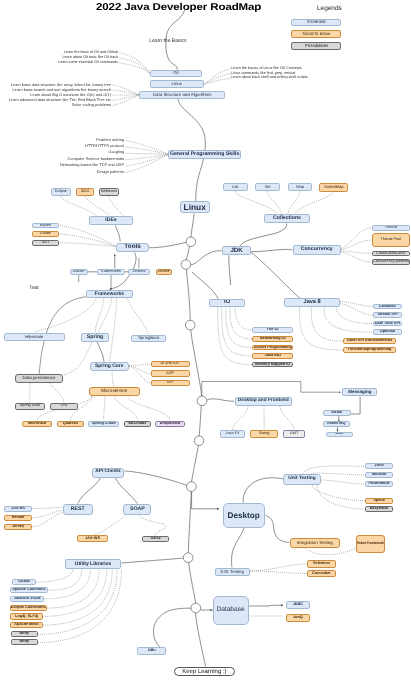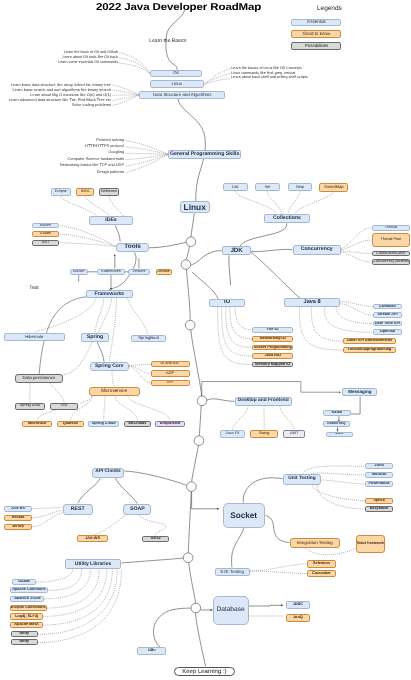--- a/index.html
+++ b/index.html
@@ -410,21 +410,21 @@
     <div class="node s-orange" style="left: 3.7px; top: 523.6px; width: 28.7px; height: 6.3px; font-size: 3.8px; border-radius: 1.8px; font-weight: bold;">
       <span style="display: inline-block; white-space: nowrap;">Jersey</span>
     </div>
     <div class="node s-orange" style="left: 77.2px; top: 535.2px; width: 30.8px; height: 7.2px; font-size: 3.8px; border-radius: 1.8px; font-weight: bold;">
       <span style="display: inline-block; white-space: nowrap;">JAX-WS</span>
     </div>
     <div class="node s-gray" style="left: 141.6px; top: 536.2px; width: 27.9px; height: 5.9px; font-size: 3.8px; border-radius: 1.8px; font-weight: bold;">
       <span style="display: inline-block; white-space: nowrap;">Axis2</span>
     </div>
     <div class="node s-blue" style="left: 222.7px; top: 503.3px; width: 42px; height: 24.7px; font-size: 8.2px; border-radius: 5px; font-weight: bold;">
-      <span style="display: inline-block; white-space: nowrap;">Socket</span>
+      <span style="display: inline-block; white-space: nowrap;">Desktop</span>
     </div>
     <div class="node s-blue" style="left: 283px; top: 473.7px; width: 37.8px; height: 11px; font-size: 4.8px; border-radius: 3px; font-weight: bold;">
       <span style="display: inline-block; white-space: nowrap;">Unit Testing</span>
     </div>
     <div class="node s-blue" style="left: 364.8px; top: 463.4px; width: 28.6px; height: 5.9px; font-size: 3.8px; border-radius: 1.8px; font-weight: bold;">
       <span style="display: inline-block; white-space: nowrap;">JUnit</span>
     </div>
     <div class="node s-blue" style="left: 364.8px; top: 472px; width: 28.6px; height: 5.9px; font-size: 3.8px; border-radius: 1.8px; font-weight: bold;">
       <span style="display: inline-block; white-space: nowrap;">Mockito</span>
     </div>

